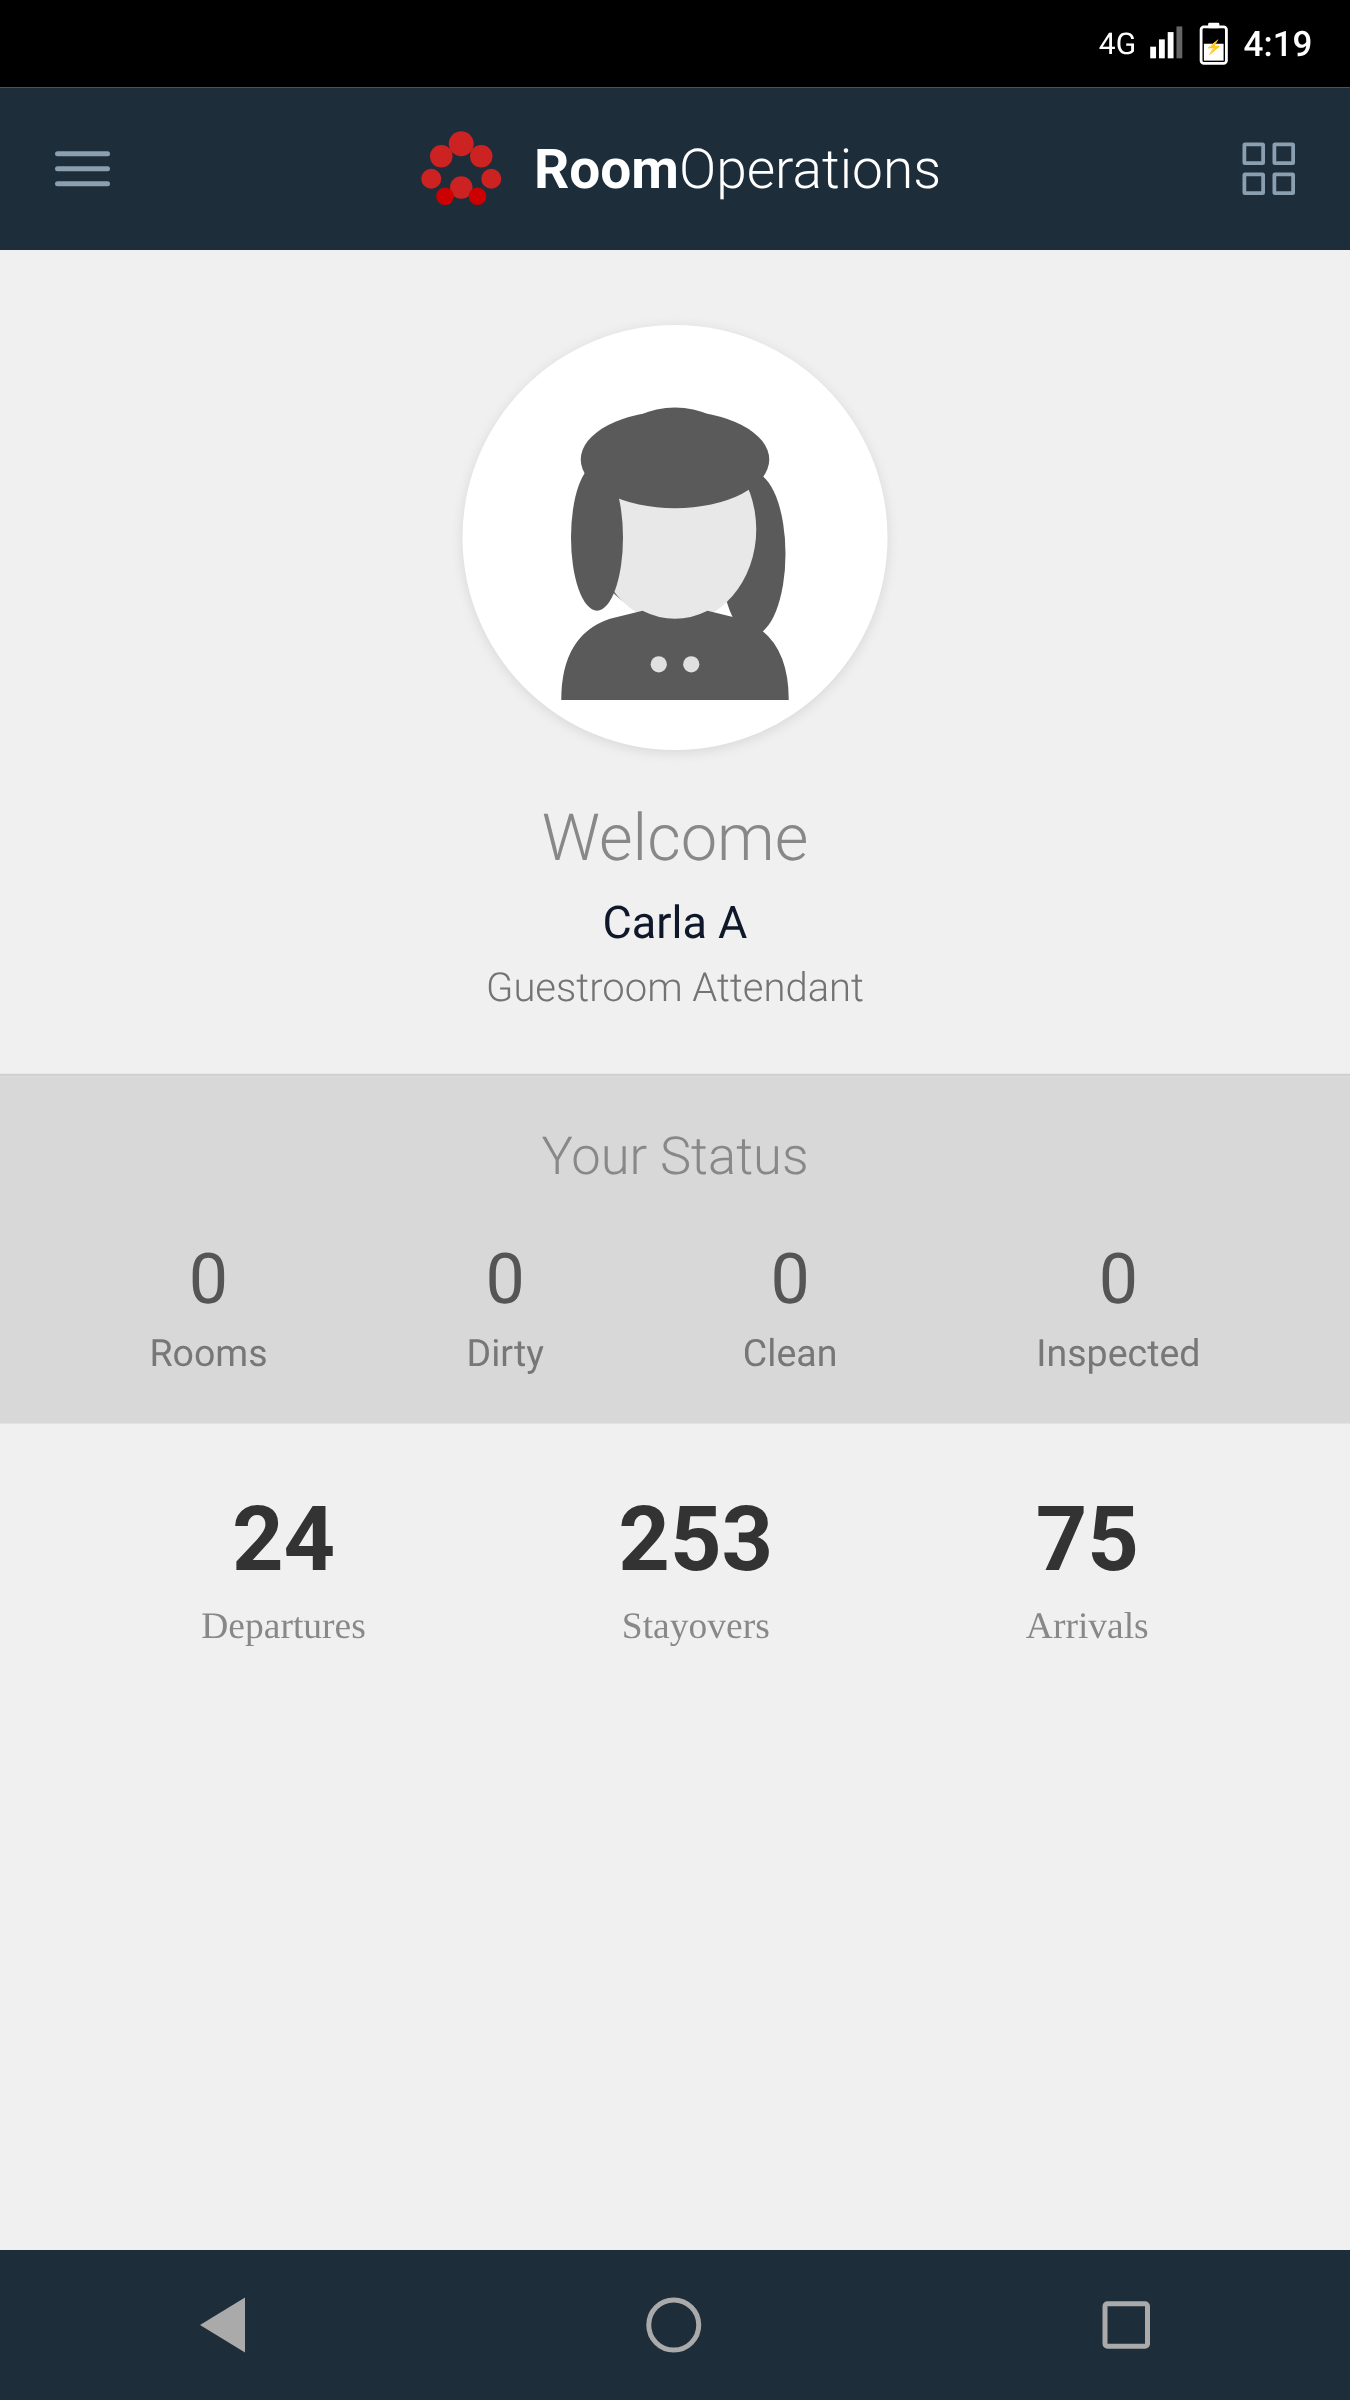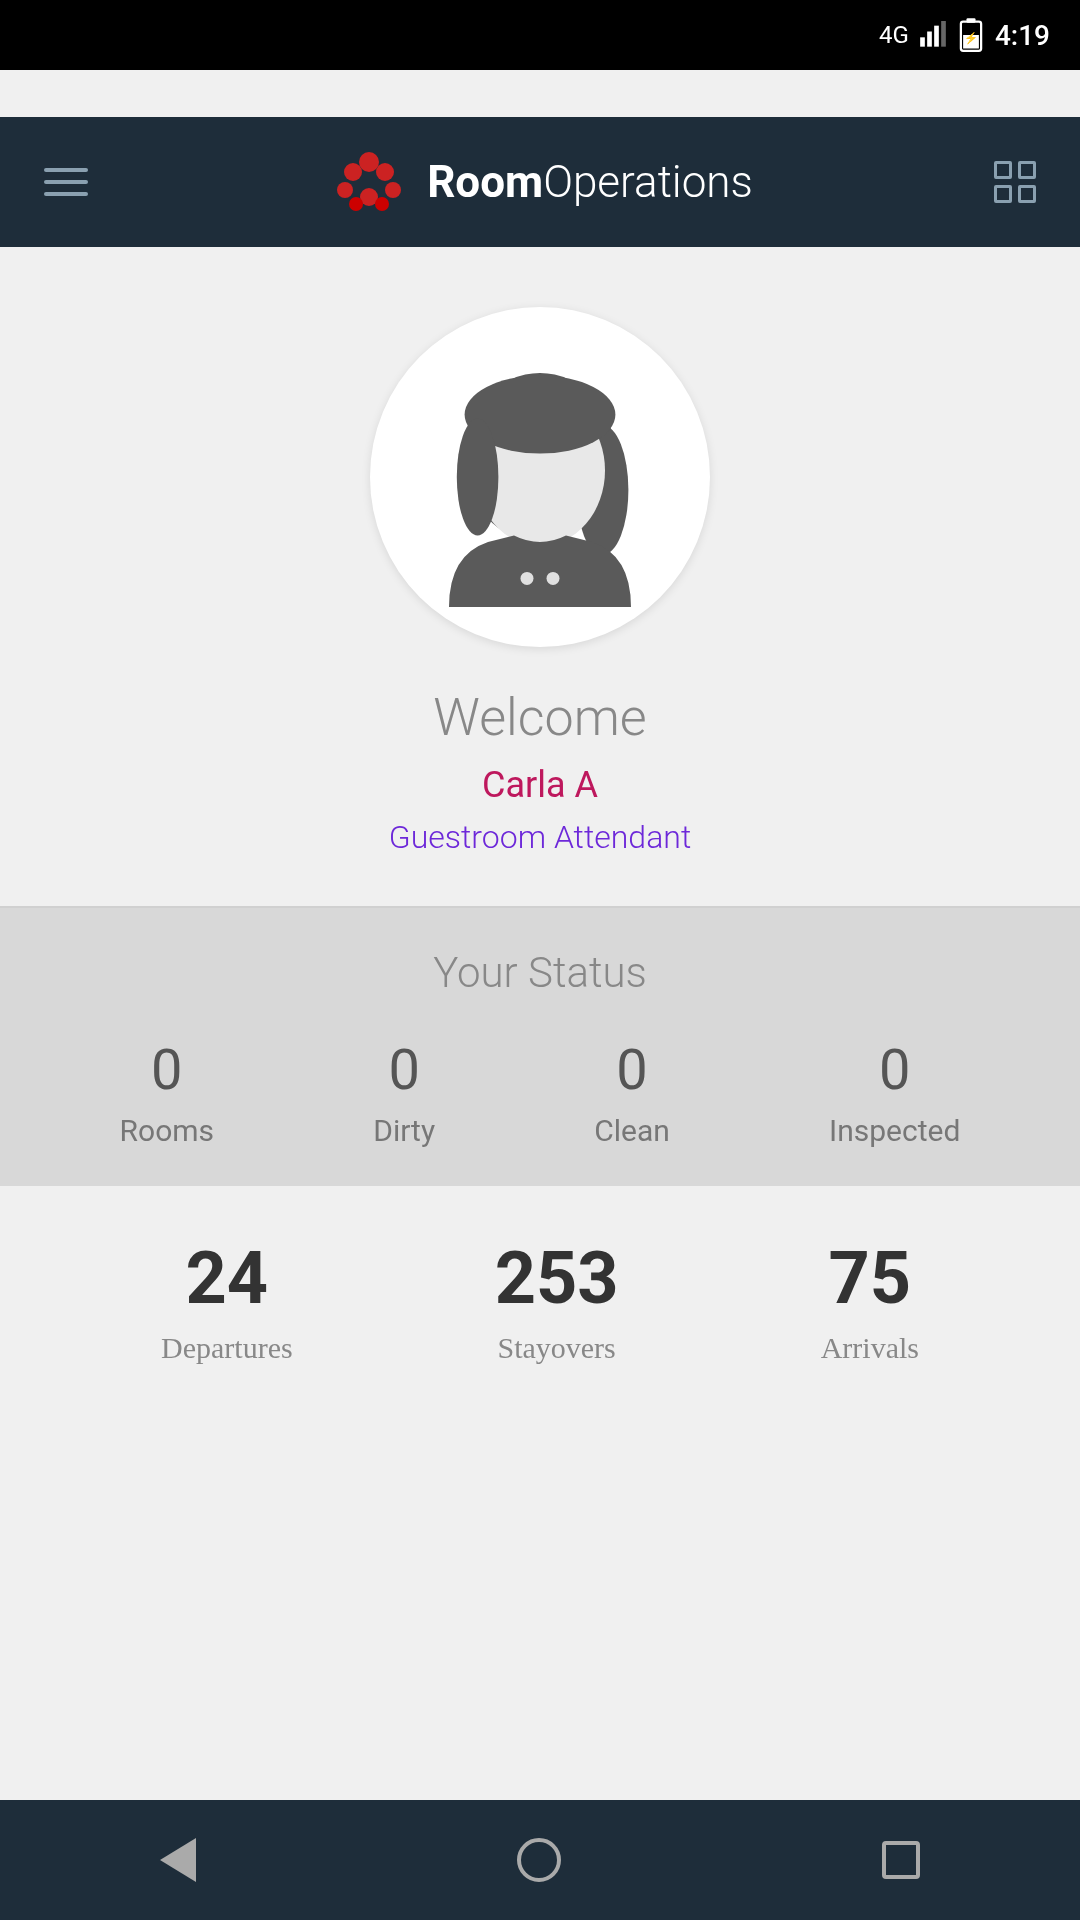--- a/index.html
+++ b/index.html
@@ -40,21 +40,20 @@
     }
 
     
     .header {
       background: #1e2d3a;
       height: 130px;
       display: flex;
       align-items: center;
       justify-content: space-between;
       padding: 0 44px;
-      margin-top: 47px;
     }
     .hamburger {
       display: flex;
       flex-direction: column;
       gap: 8px;
       cursor: pointer;
     }
     .hamburger span {
       display: block;
       width: 44px;
@@ -125,26 +124,26 @@
       height: 260px;
     }
     .welcome-text {
       font-size: 52px;
       color: #888;
       font-weight: 300;
       margin-bottom: 16px;
     }
     .user-name {
       font-size: 36px;
-      color: #be185d;
+      color: #0f172a;
       margin-bottom: 12px;
     }
     .user-role {
       font-size: 32px;
-      color: #6d28d9;
+      color: #737373;
       font-weight: 300;
     }
 
     
     .divider {
       width: 100%;
       height: 2px;
       background: #d0d0d0;
     }
 

